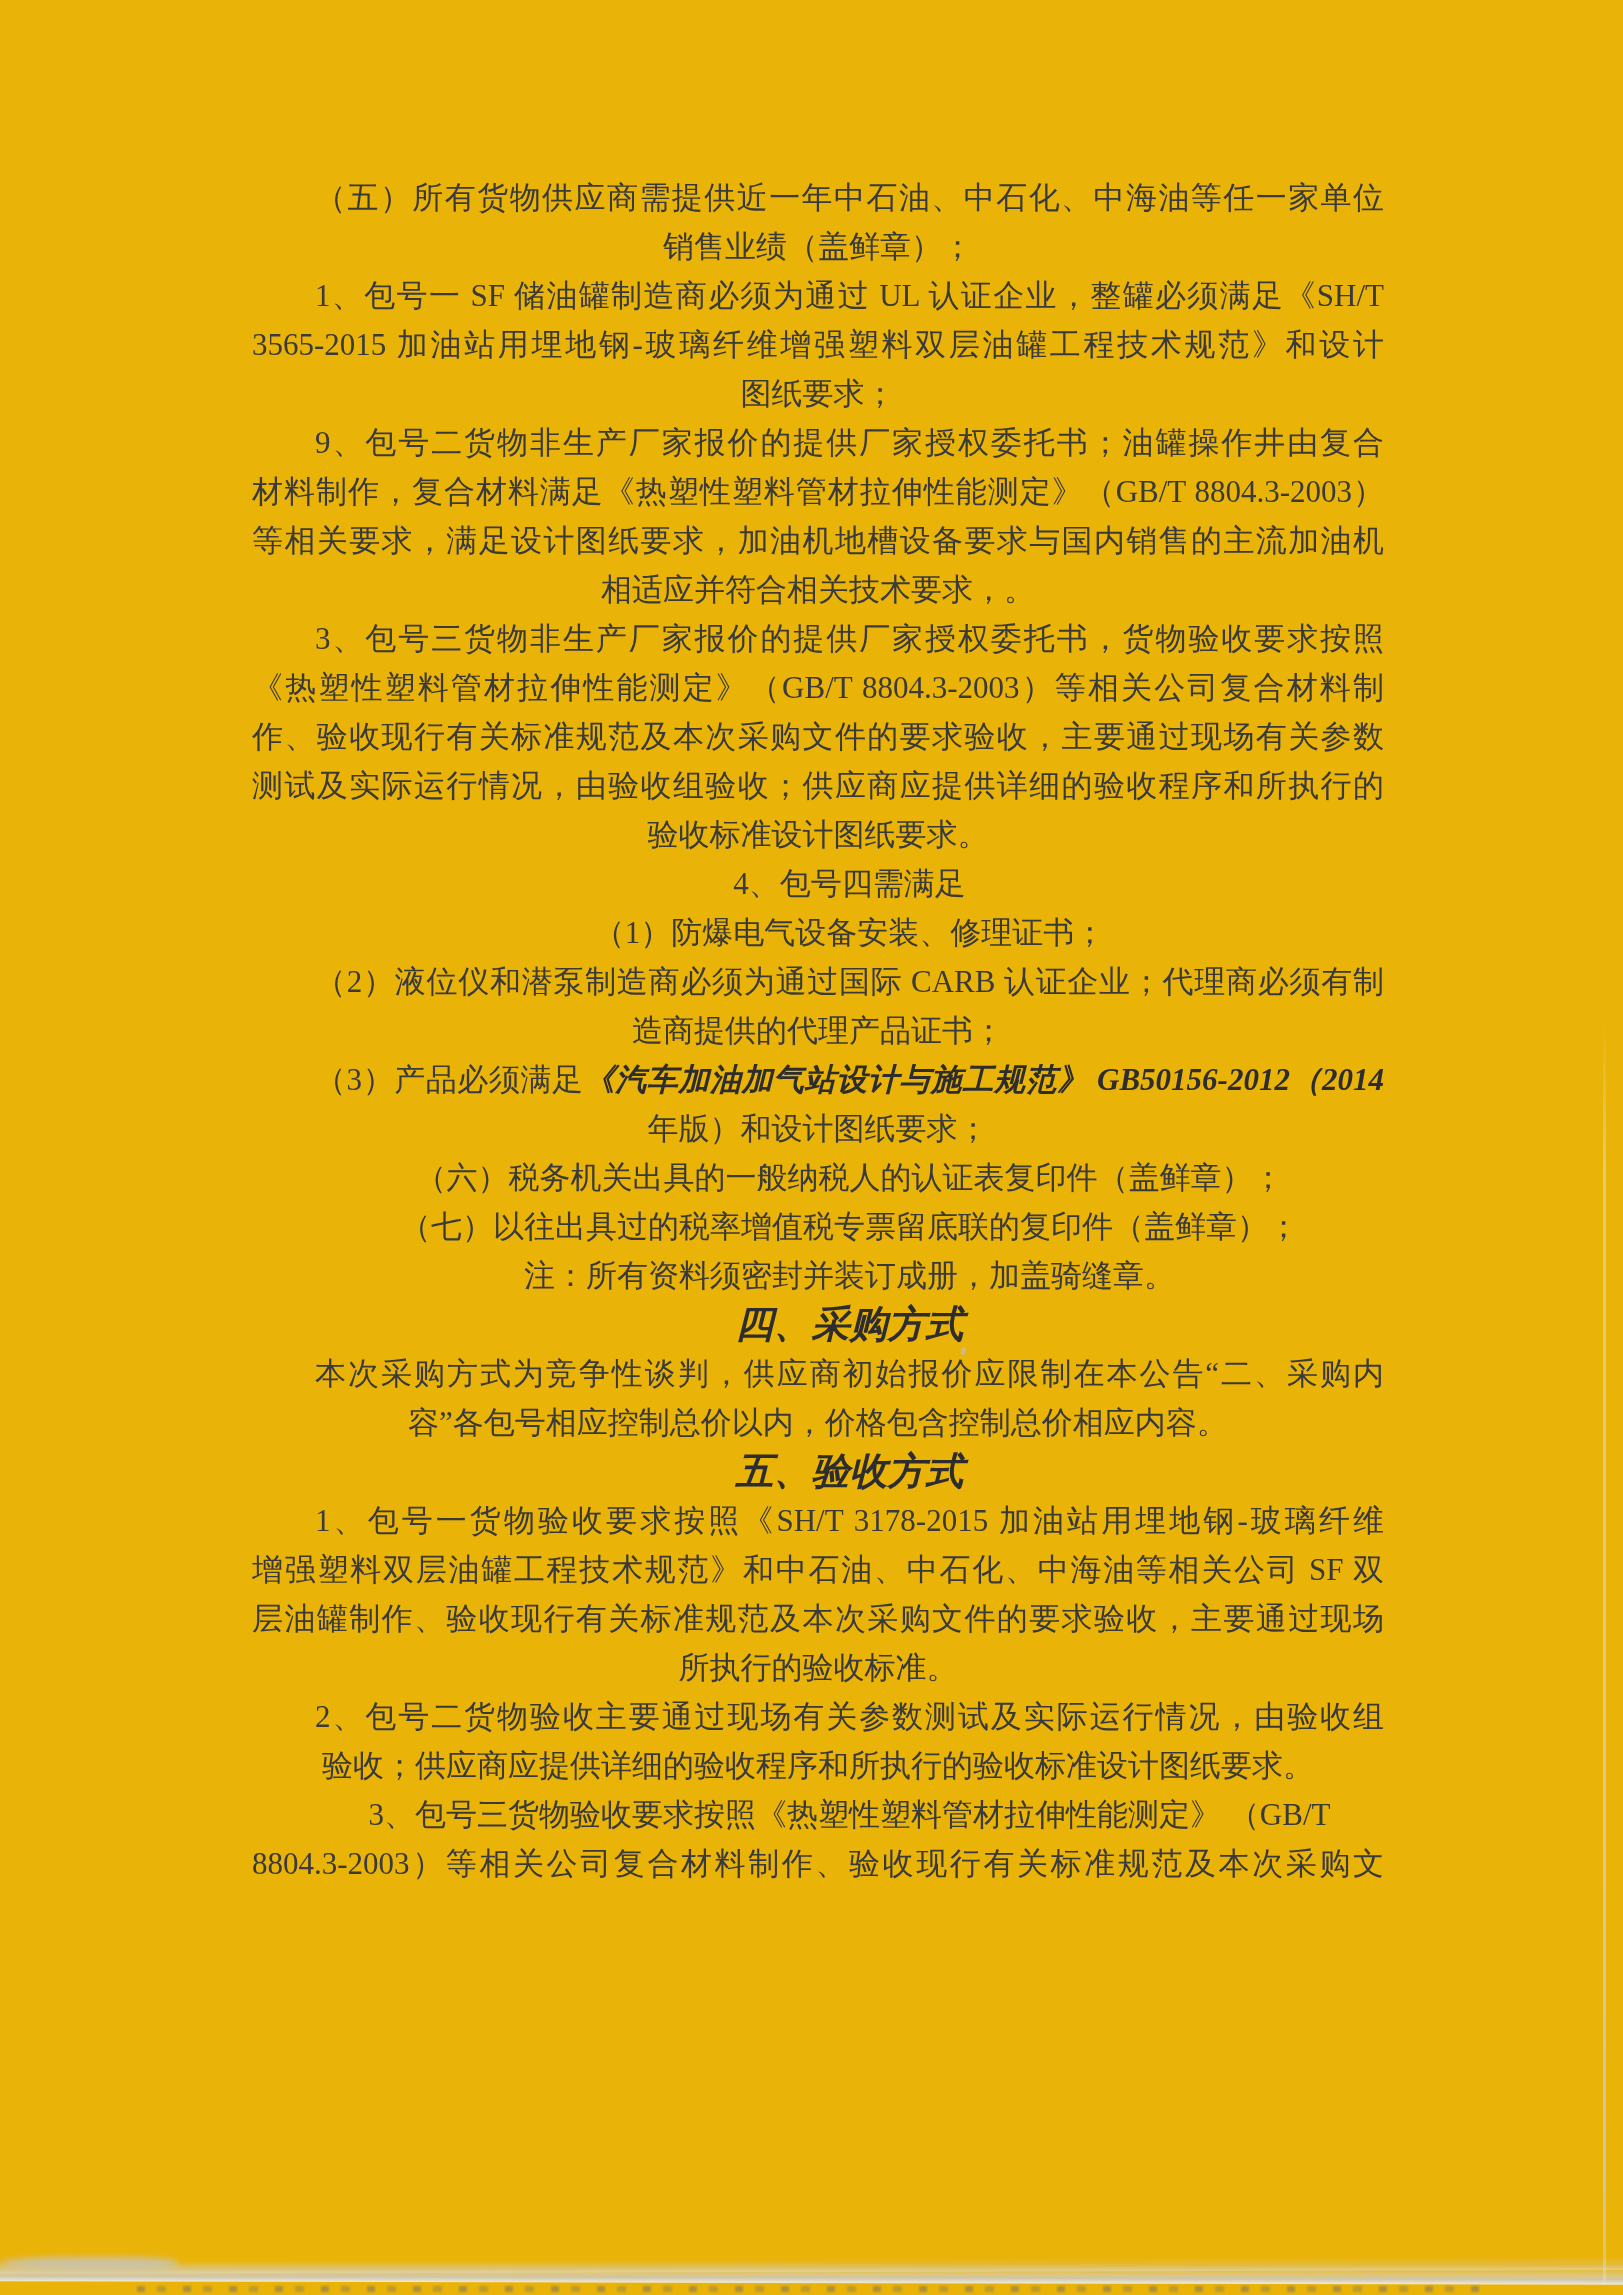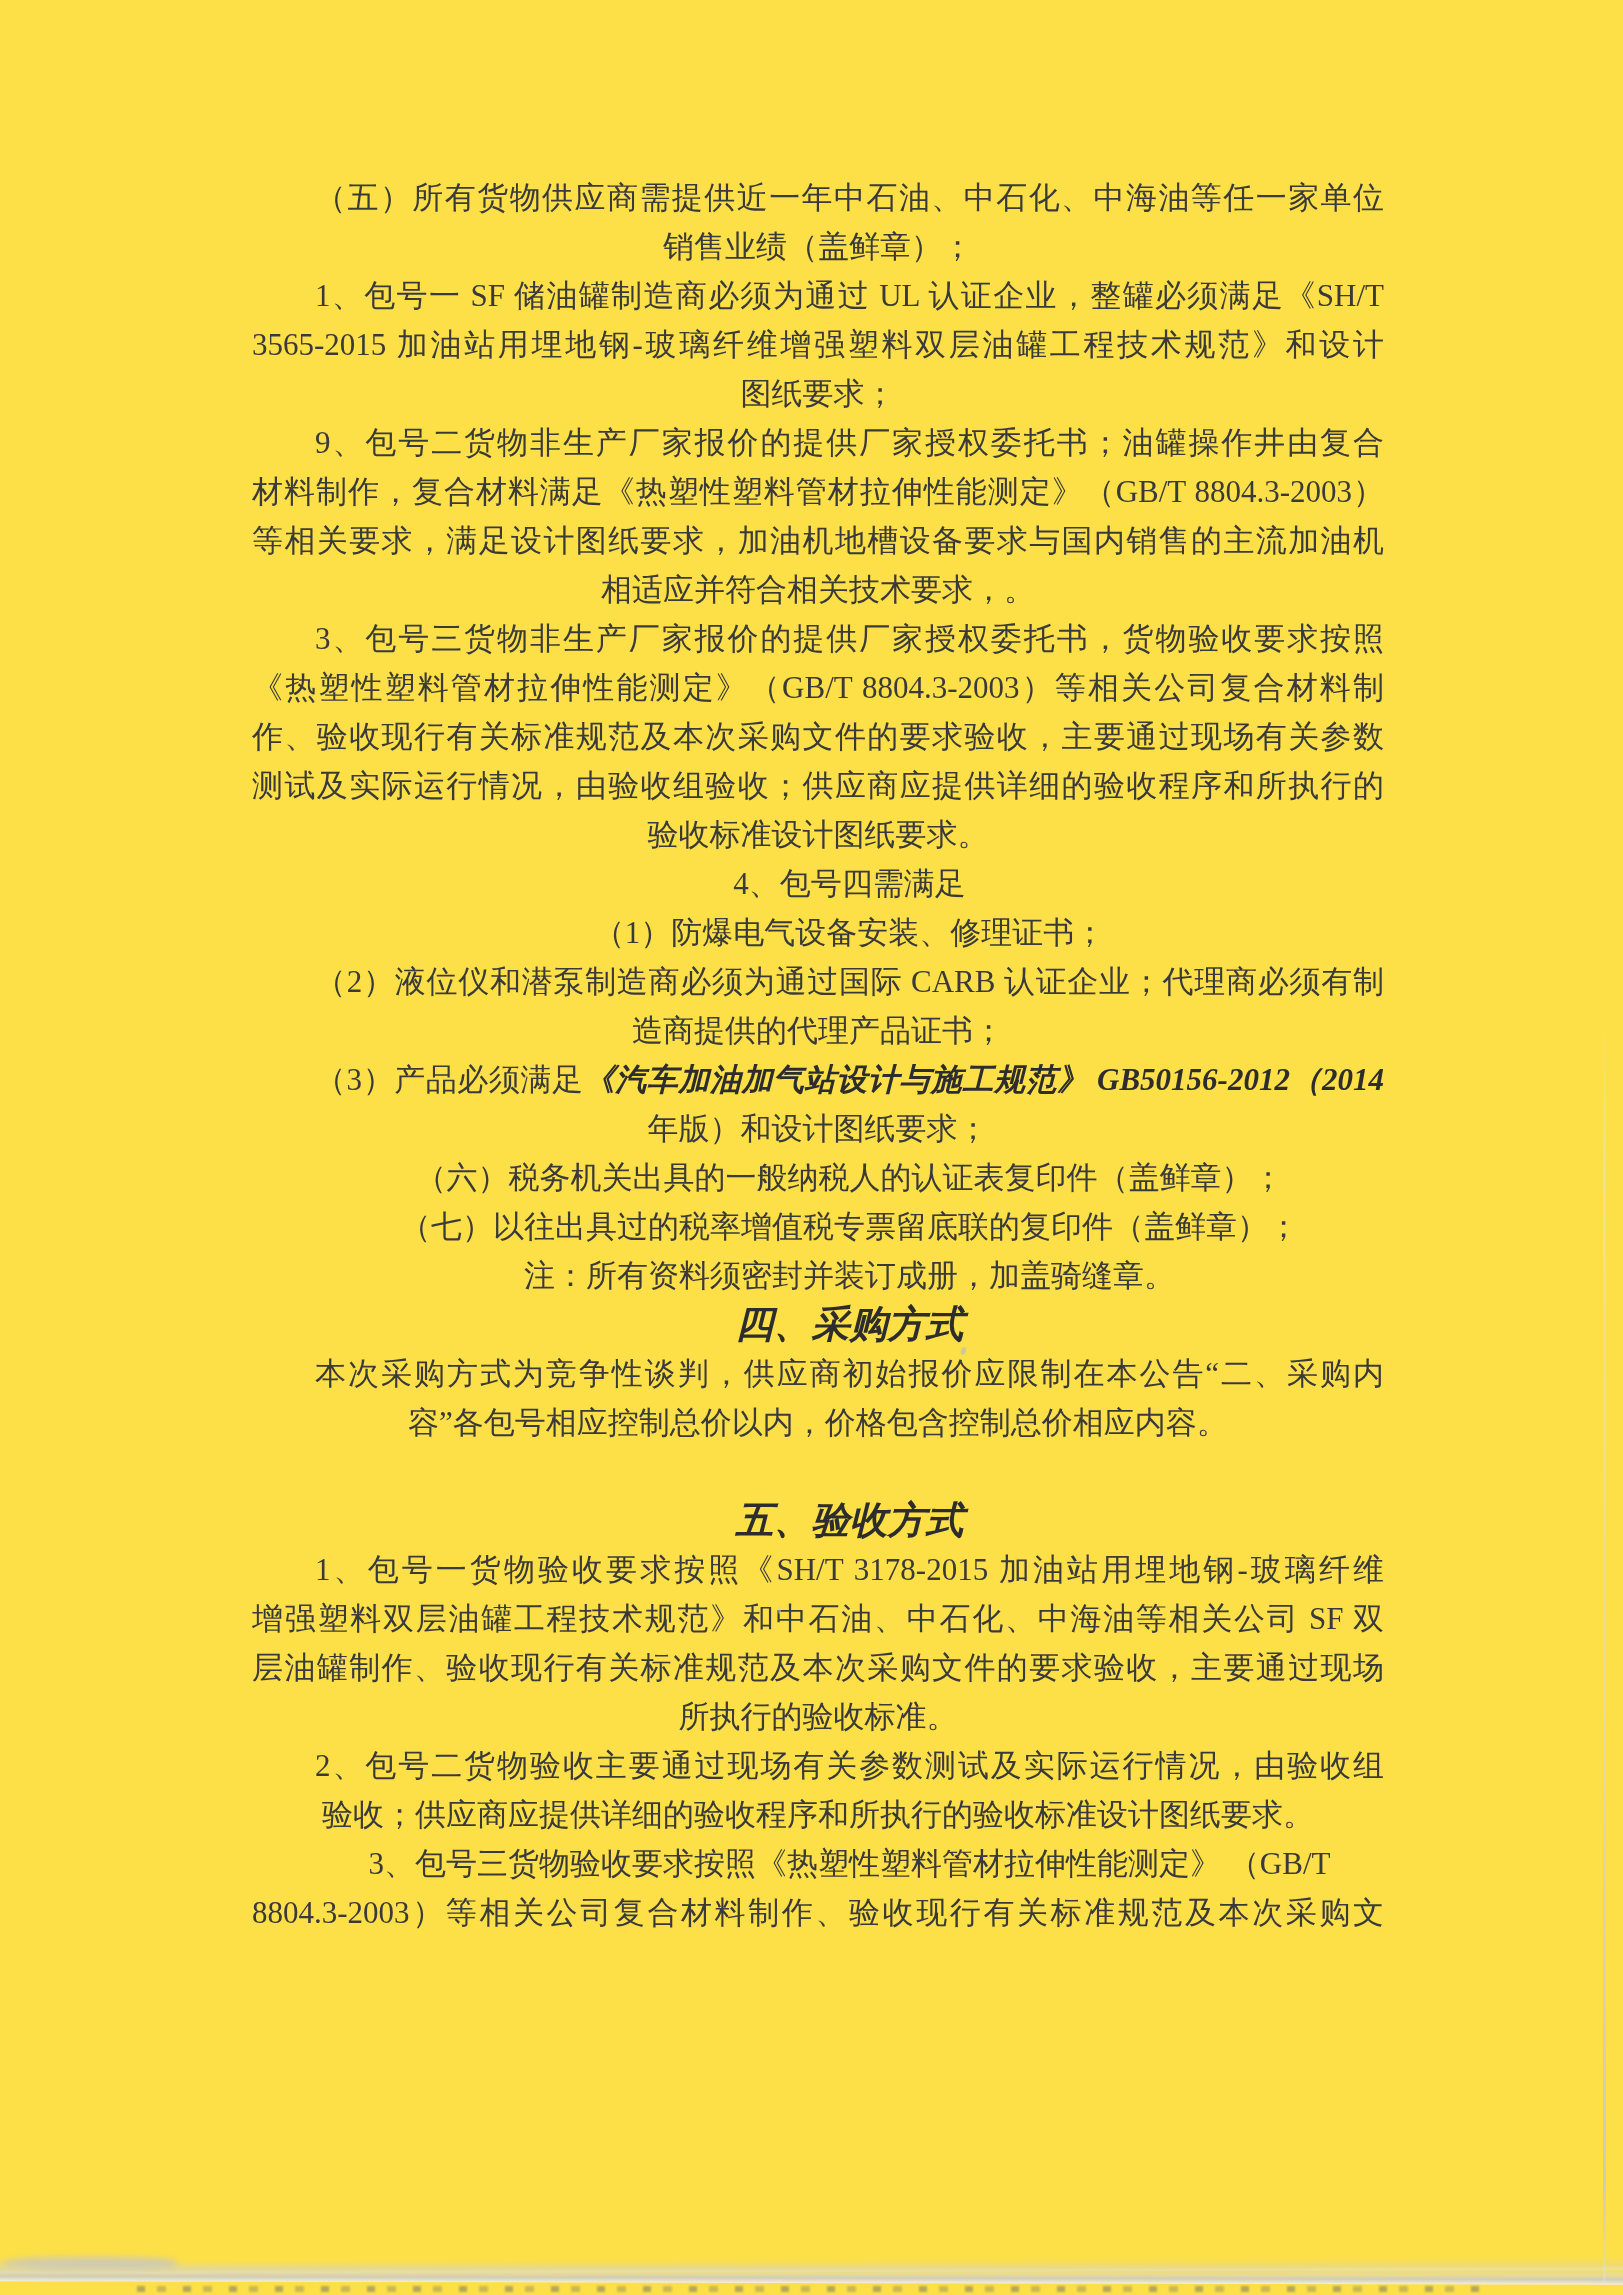--- a/index.html
+++ b/index.html
@@ -1,17 +1,17 @@
 <!DOCTYPE html>
 <html style="font-size:10.5px"><head>
 <meta charset="utf-8">
 <style>
   html,body{margin:0;padding:0;width:1623px;height:2295px;overflow:hidden;background:#ffffff;}
   .page{
-    position:relative;width:1623px;height:2295px;background:#fde047;
+    position:relative;width:1623px;height:2295px;background:#eab308;
     font-family:"Liberation Serif","DejaVu Serif",serif;
     color:#3a3a3a;
   }
   .text-block{position:absolute;left:252px;top:173px;width:1132px;}
   .line{
     height:49px;line-height:49px;font-size:31px;
     white-space:nowrap;overflow:visible;text-align:center;
   }
   .line.indent{padding-left:63px;}
   .line.j{text-align:justify;text-align-last:justify;}
@@ -73,21 +73,21 @@
       <div class="line indent j"><span>（2）液位仪和潜泵制造商必须为通过国际 CARB 认证企业；代理商必须有制</span></div>
       <div class="line"><span>造商提供的代理产品证书；</span></div>
       <div class="line indent j"><span>（3）产品必须满足</span><span class="bold">《汽车加油加气站设计与施工规范》 GB50156-2012（2014</span></div>
       <div class="line"><span>年版）和设计图纸要求；</span></div>
       <div class="line indent"><span>（六）税务机关出具的一般纳税人的认证表复印件（盖鲜章）；</span></div>
       <div class="line indent"><span>（七）以往出具过的税率增值税专票留底联的复印件（盖鲜章）；</span></div>
       <div class="line indent"><span>注：所有资料须密封并装订成册，加盖骑缝章。</span></div>
       <div class="line indent heading"><span class="bold">四、采购方式</span></div>
       <div class="line indent j"><span>本次采购方式为竞争性谈判，供应商初始报价应限制在本公告“二、采购内</span></div>
       <div class="line"><span>容”各包号相应控制总价以内，价格包含控制总价相应内容。</span></div>
-      <div class="line indent heading" style="margin-top: 49px;"><span class="bold">五、验收方式</span></div>
+      <div class="line indent heading" style=""><span class="bold">五、验收方式</span></div>
       <div class="line indent j"><span>1、包号一货物验收要求按照《SH/T 3178-2015 加油站用埋地钢-玻璃纤维</span></div>
       <div class="line j"><span>增强塑料双层油罐工程技术规范》和中石油、中石化、中海油等相关公司 SF 双</span></div>
       <div class="line j"><span>层油罐制作、验收现行有关标准规范及本次采购文件的要求验收，主要通过现场</span></div>
       <div class="line"><span>所执行的验收标准。</span></div>
       <div class="line indent j"><span>2、包号二货物验收主要通过现场有关参数测试及实际运行情况，由验收组</span></div>
       <div class="line"><span>验收；供应商应提供详细的验收程序和所执行的验收标准设计图纸要求。</span></div>
       <div class="line indent"><span>3、包号三货物验收要求按照《热塑性塑料管材拉伸性能测定》 （GB/T</span></div>
       <div class="line j"><span>8804.3-2003）等相关公司复合材料制作、验收现行有关标准规范及本次采购文</span></div>
     </div>
 

